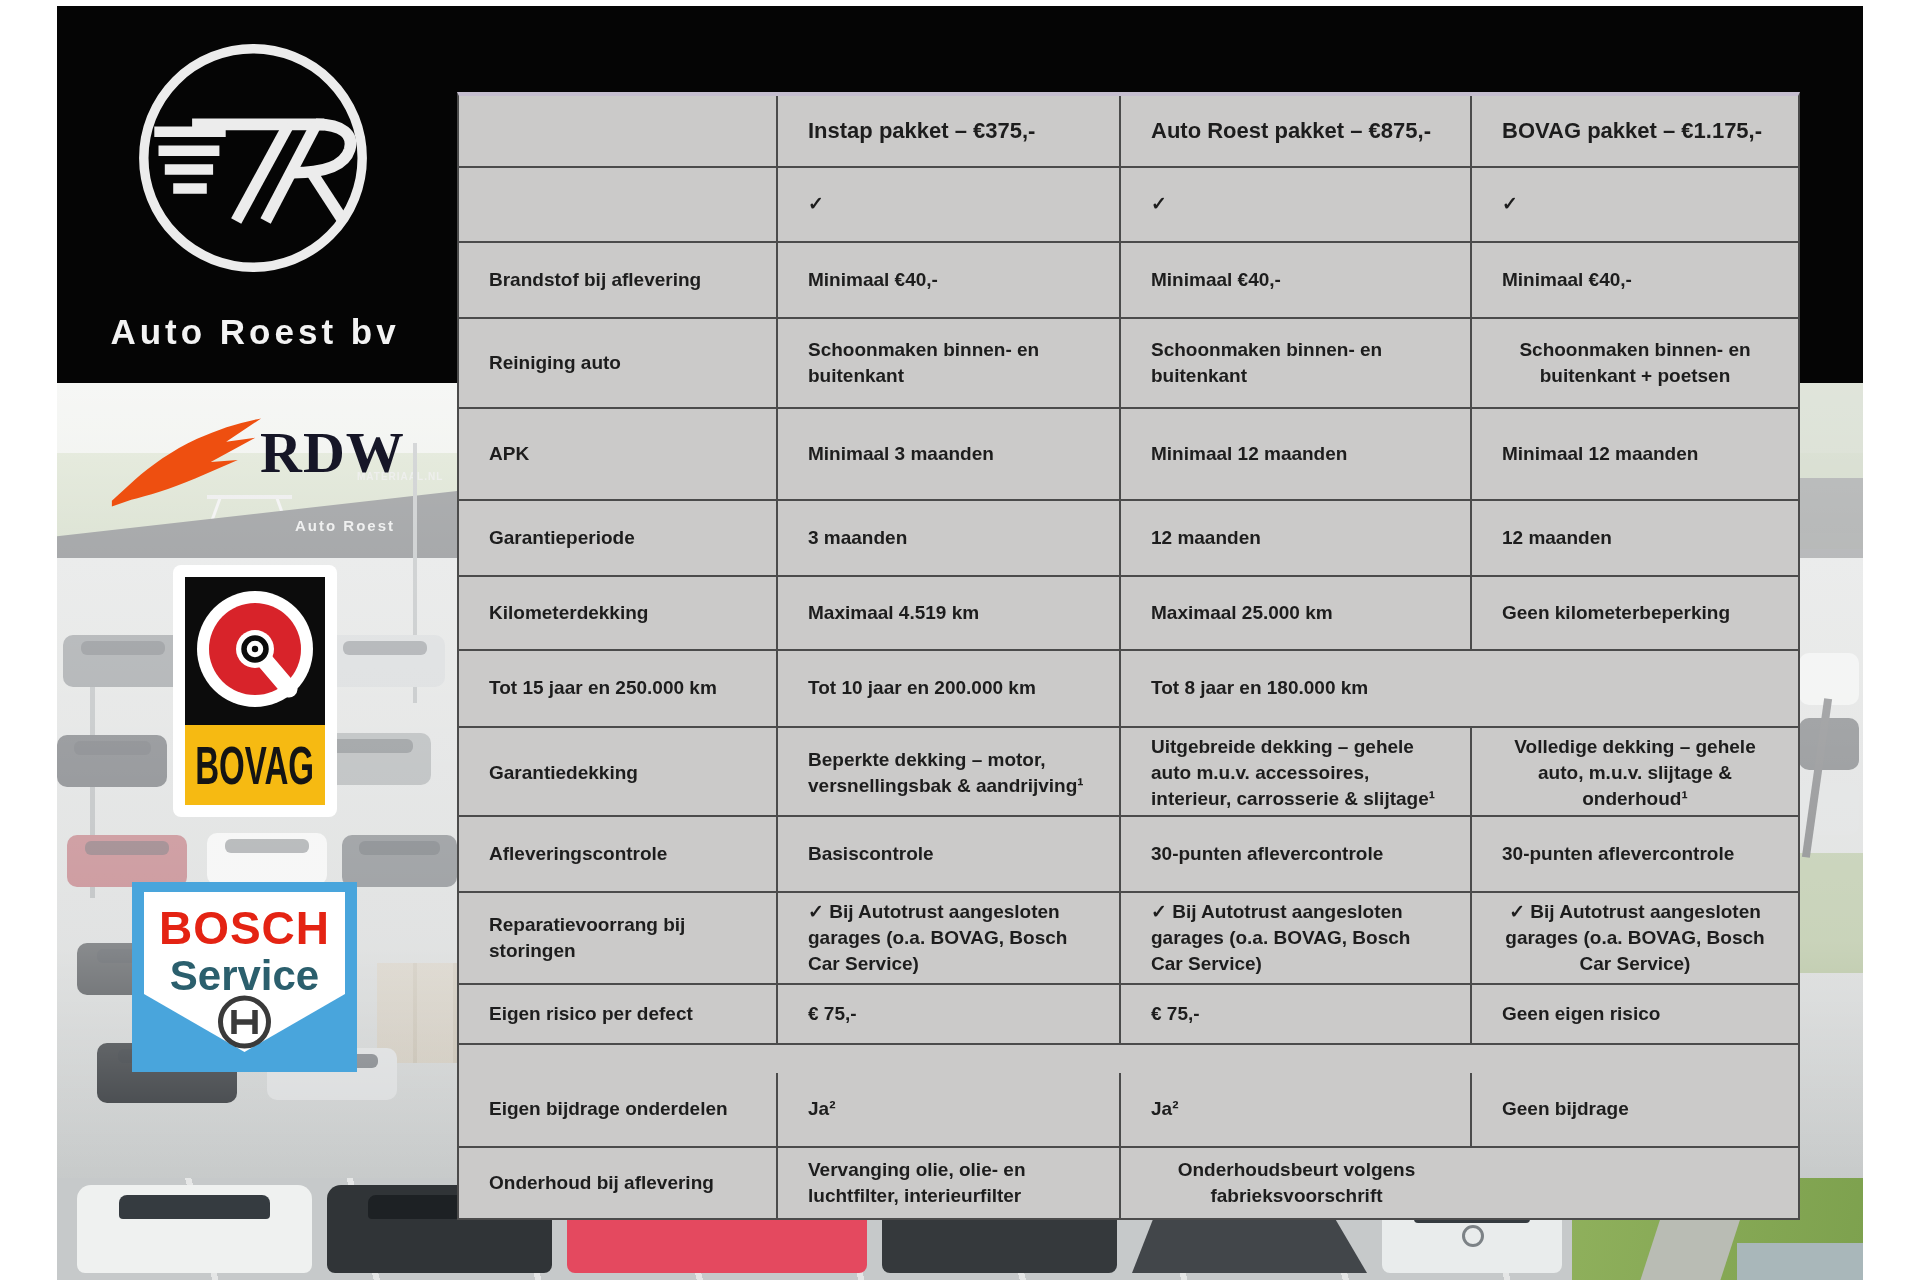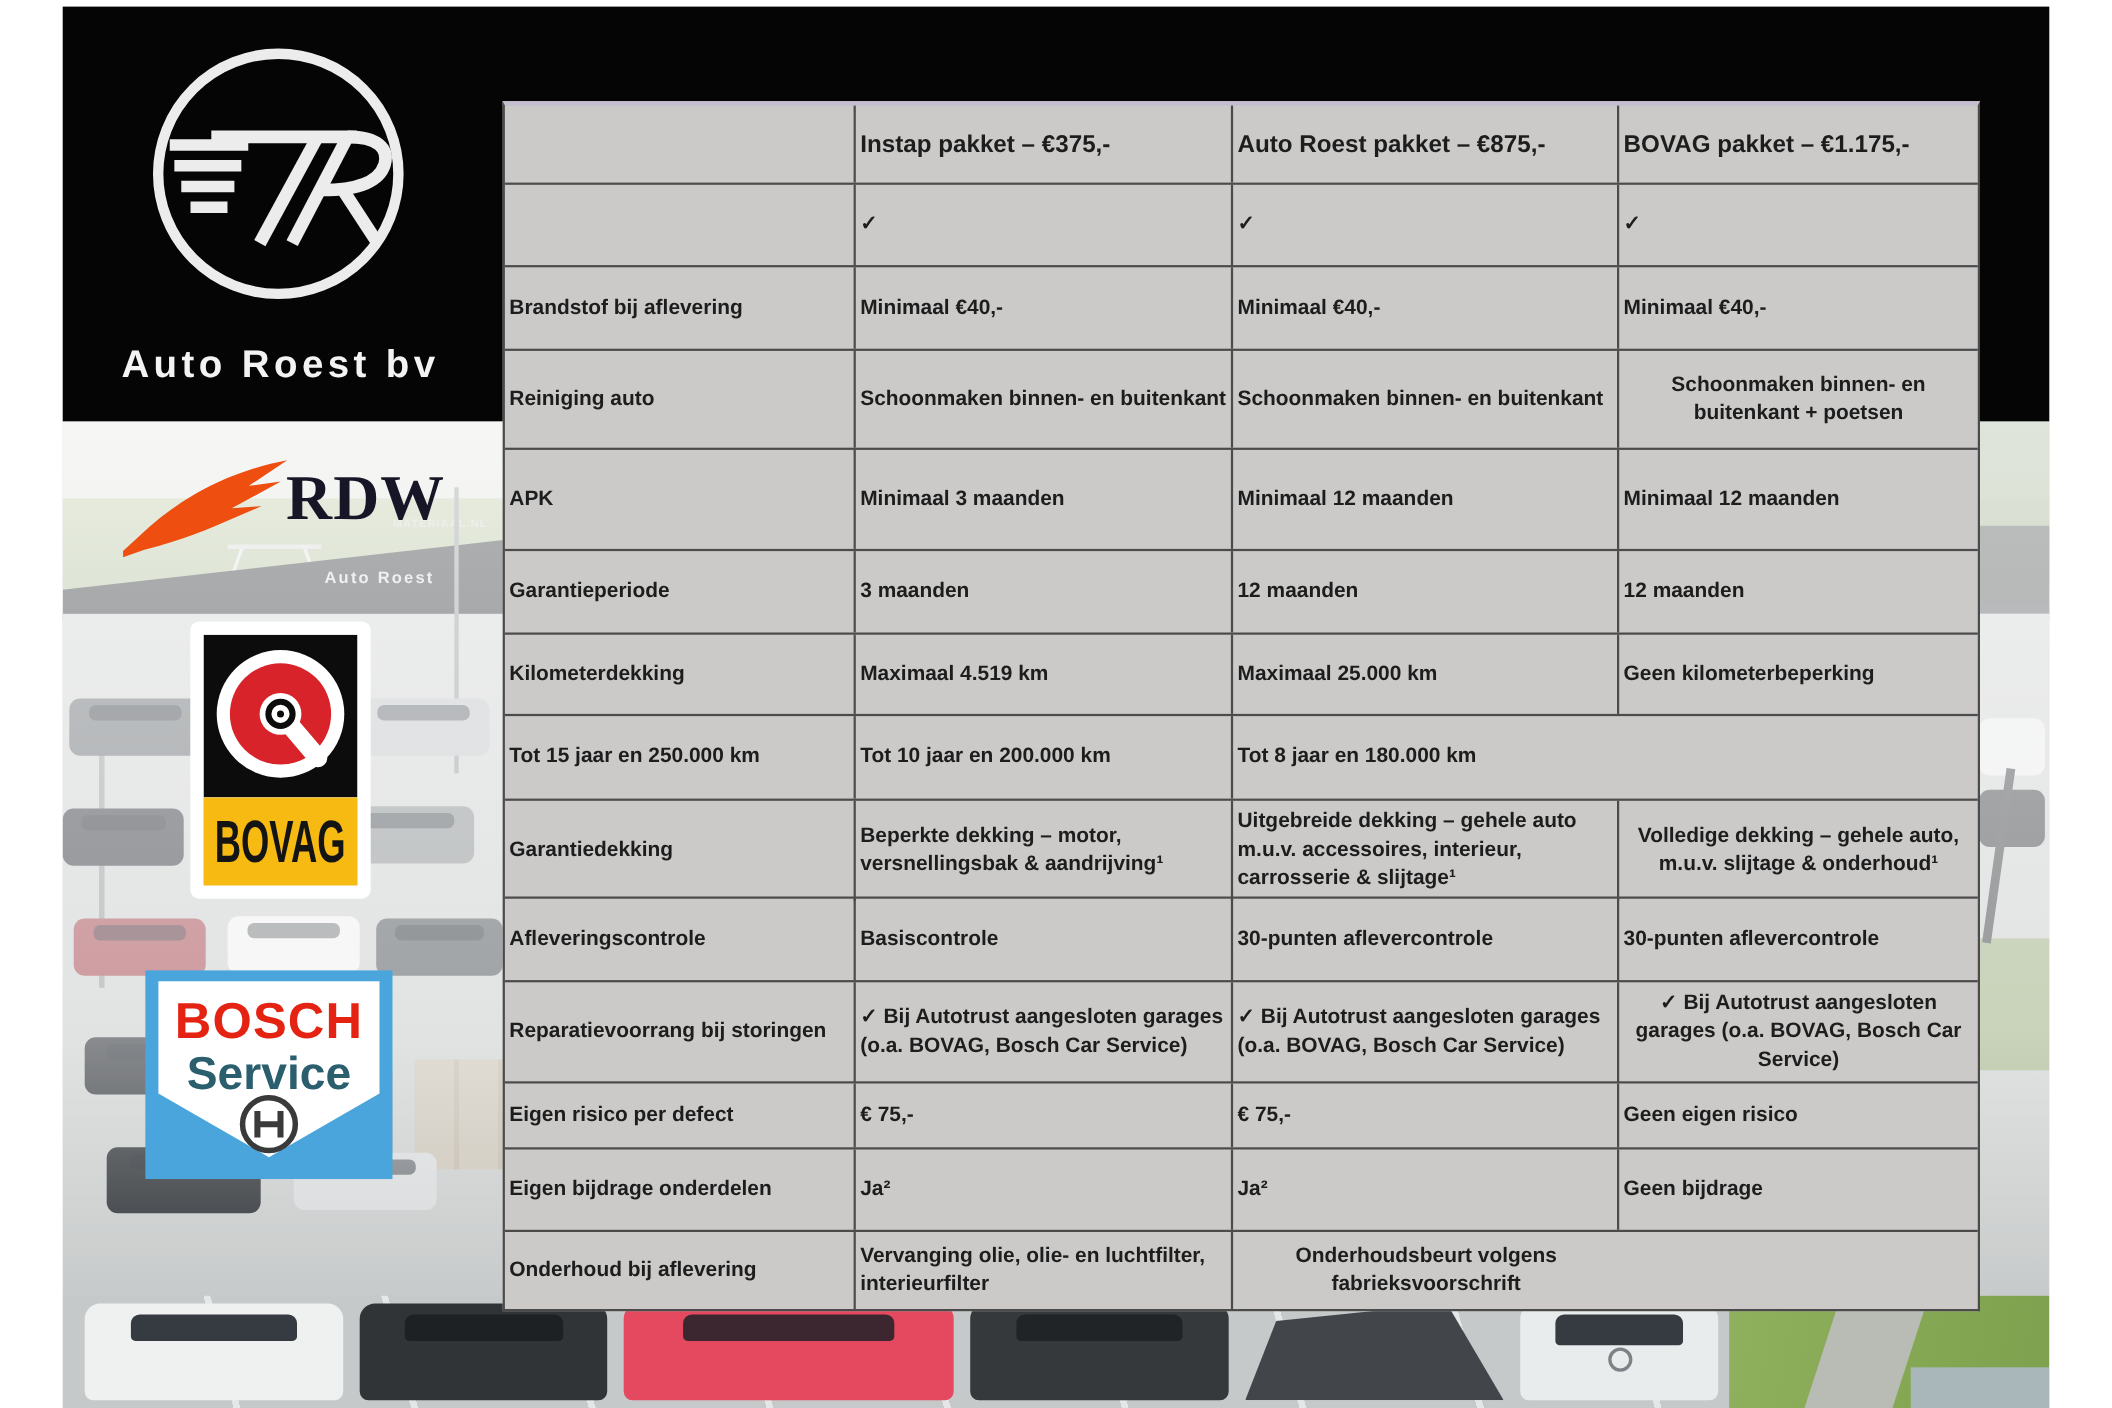--- a/index.html
+++ b/index.html
@@ -53,21 +53,21 @@
               display:flex;align-items:center;justify-content:center;}
   #bovag-band span{font-size:46px;font-weight:bold;color:#141414;transform:scale(.72,1.18);white-space:nowrap;}
   #bosch{position:absolute;left:132px;top:882px;width:225px;height:190px;z-index:6;}
 
   
   #pkg-table{position:absolute;left:457px;top:92px;width:1343px;box-sizing:border-box;
              background:#cbcac9;border:2px solid #4b4b4b;border-top:4px solid #c5becf;z-index:5;}
   .t-row{display:grid;grid-template-columns:319px 343px 351px 326px;box-sizing:border-box;
          border-bottom:2px solid #4b4b4b;}
   .t-row:last-child{border-bottom:none;}
-  .t-cell{border-right:2px solid #4b4b4b;box-sizing:border-box;padding:6px 4px;display:flex;align-items:center;
+  .t-cell{border-right:2px solid #4b4b4b;box-sizing:border-box;padding:6px 30px;display:flex;align-items:center;
           font-weight:bold;font-size:19px;line-height:1.38;color:#1d1d1d;}
   .t-cell:last-child{border-right:none;text-align:center;}
   .t-header .t-cell{font-size:22px;}
 </style>
 </head>
 <body>
 
 <div id="stage">
 
   <div id="photo">
@@ -285,21 +285,21 @@
         <div class="t-cell">✓ Bij Autotrust aangesloten garages (o.a. BOVAG, Bosch Car Service)</div>
         <div class="t-cell">✓ Bij Autotrust aangesloten garages (o.a. BOVAG, Bosch Car Service)</div>
         <div class="t-cell">✓ Bij Autotrust aangesloten garages (o.a. BOVAG, Bosch Car Service)</div>
       </div>
       <div class="t-row" style="height: 60px;">
         <div class="t-cell">Eigen risico per defect</div>
         <div class="t-cell">€ 75,-</div>
         <div class="t-cell">€ 75,-</div>
         <div class="t-cell">Geen eigen risico</div>
       </div>
-      <div class="t-row" style="height: 75px;">
+      <div class="t-row" style="height: 75px; margin-top: 28px;">
         <div class="t-cell">Eigen bijdrage onderdelen</div>
         <div class="t-cell">Ja²</div>
         <div class="t-cell">Ja²</div>
         <div class="t-cell">Geen bijdrage</div>
       </div>
       <div class="t-row" style="height: 70px;">
         <div class="t-cell">Onderhoud bij aflevering</div>
         <div class="t-cell">Vervanging olie, olie- en luchtfilter, interieurfilter</div>
         <div class="t-cell">Onderhoudsbeurt volgens fabrieksvoorschrift</div>
       </div>

